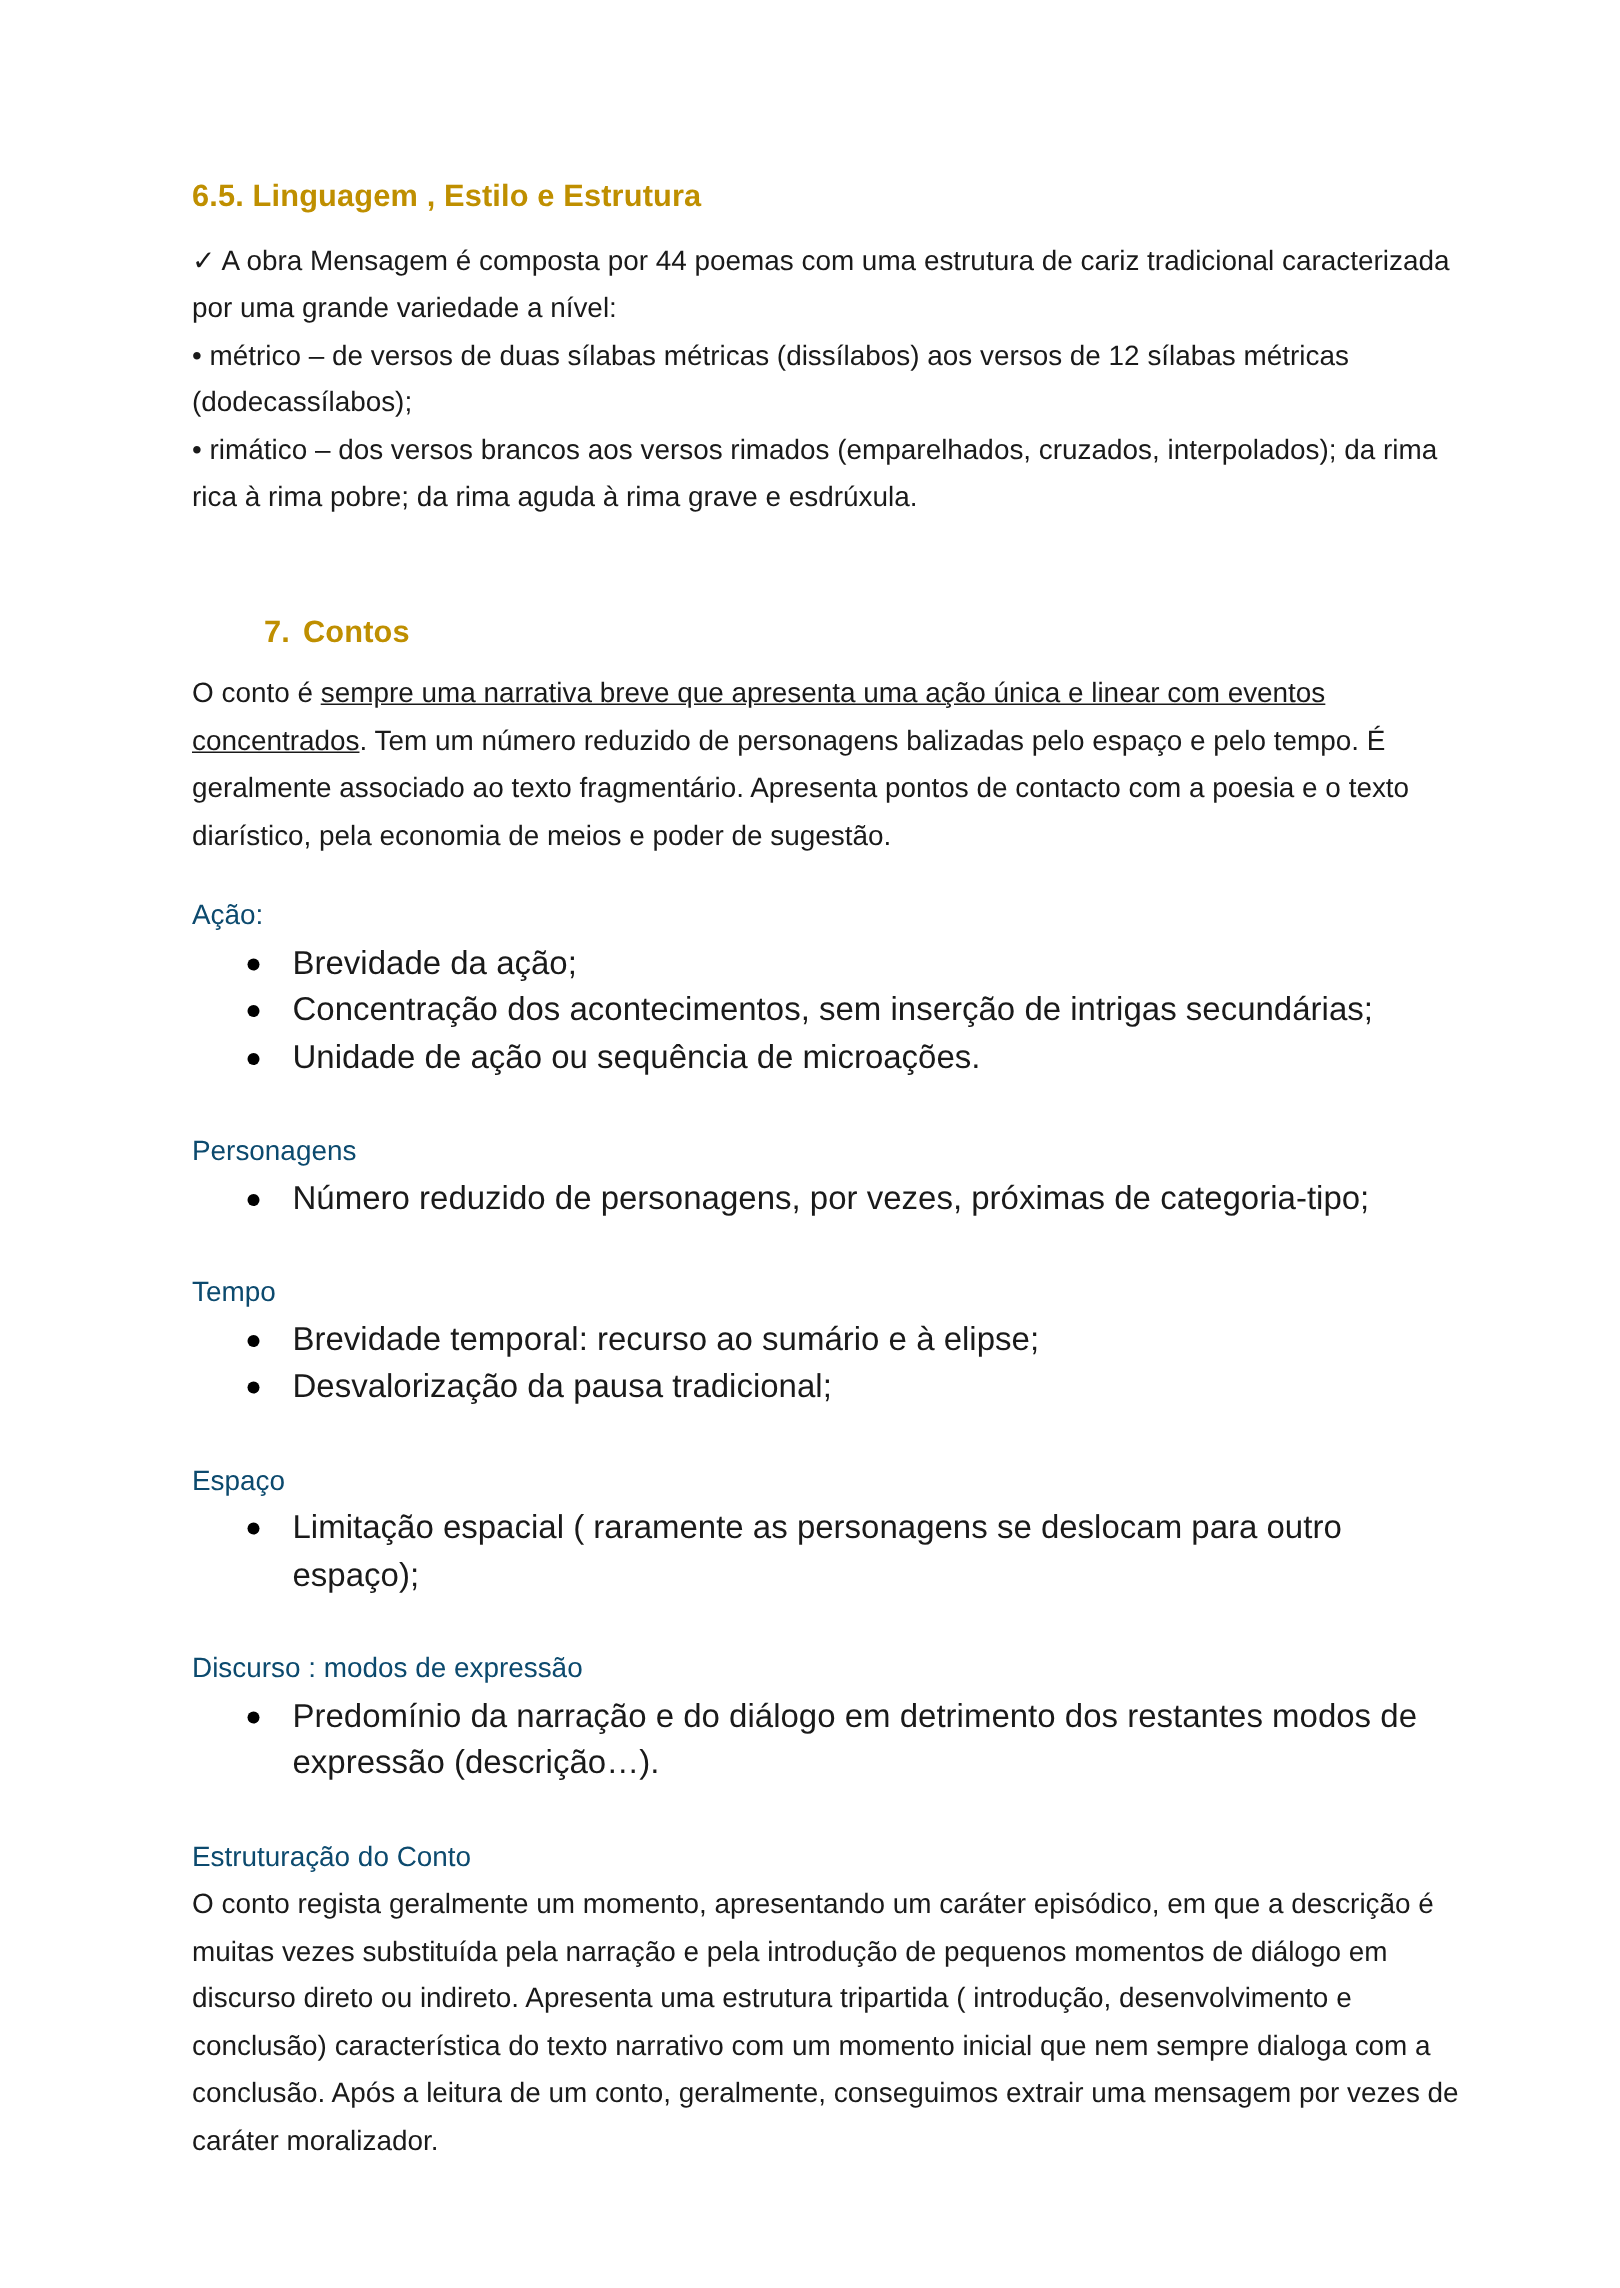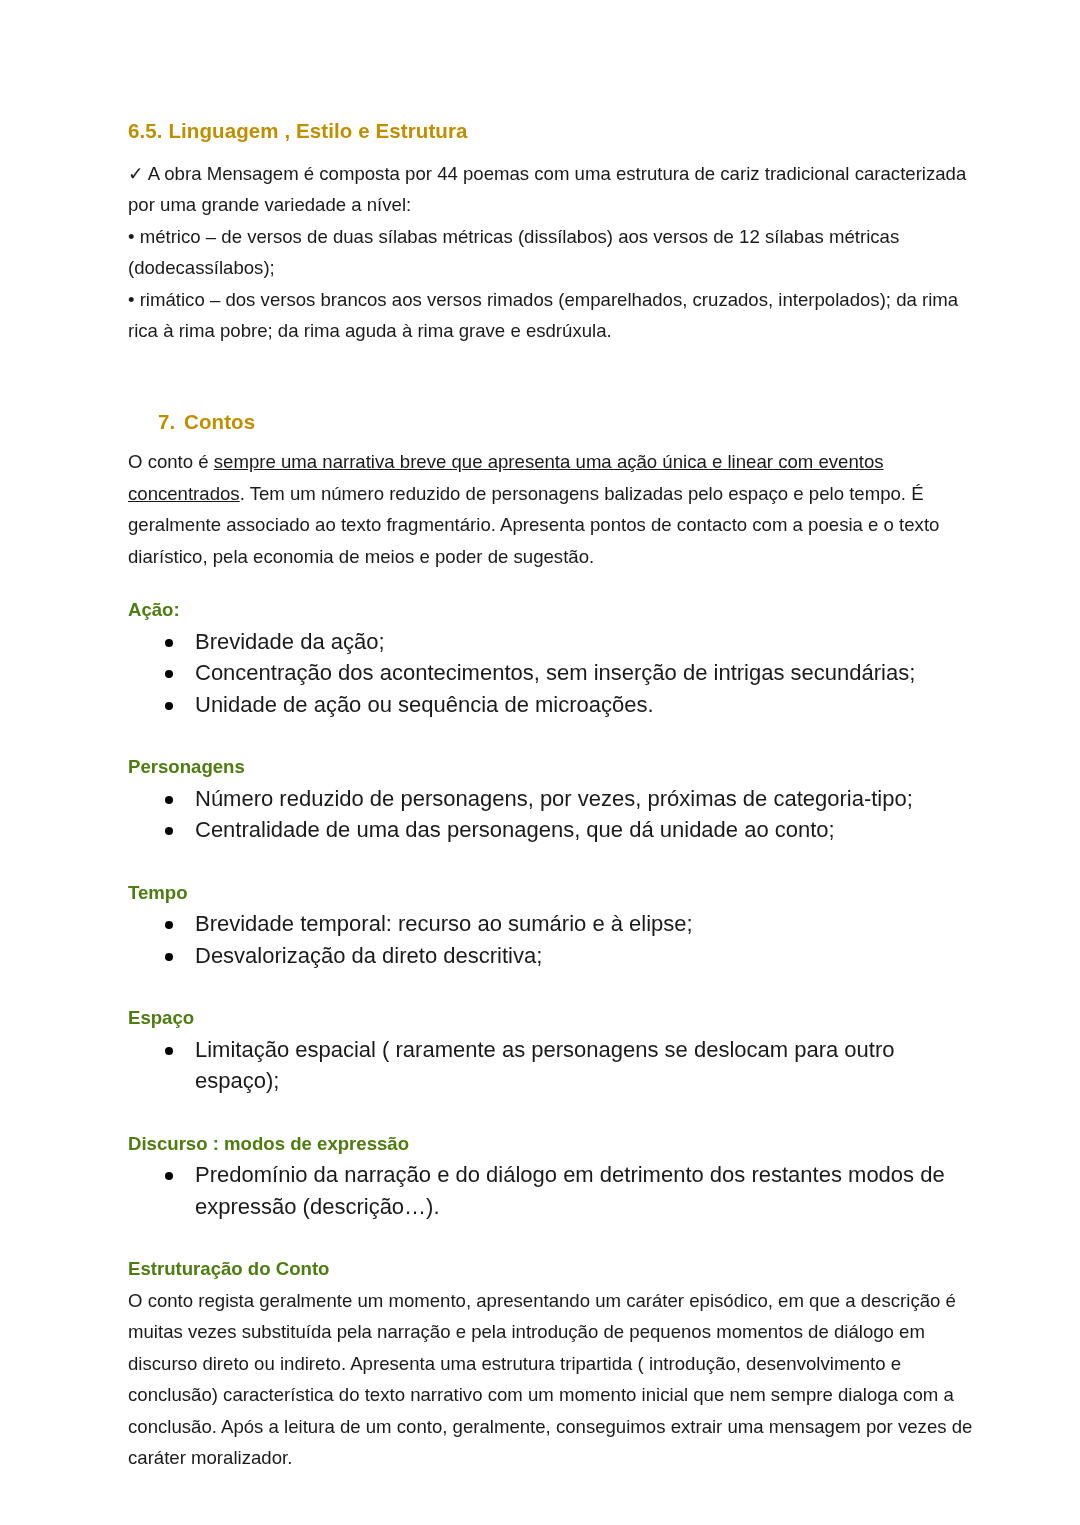--- a/index.html
+++ b/index.html
@@ -29,21 +29,21 @@
   
   .section-heading {
     font-size: 20.5px;
     font-weight: bold;
     color: #bf8f00;
     line-height: 1.25;
     margin: 0 0 14px 0;
     letter-spacing: 0.1px;
   }
   .section-heading.numbered {
-    margin-left: 30px;
+    margin-left: 48px;
     margin-bottom: 12px;
   }
   .section-heading .num {
     display: inline-block;
     min-width: 26px;
   }
 
   
   .para {
     font-size: 18.6px;
@@ -55,23 +55,23 @@
   .para + .para { margin-top: 0; }
 
   .u { text-decoration: underline; }
 
   .lead-space { white-space: pre; }
 
   
   .subhead {
     font-size: 18.6px;
     line-height: 31.5px;
-    font-weight: bold;
+    font-weight: normal;
     margin: 0;
-    color: #4d7c0f;
+    color: #0c4a6e;
   }
 
   
   ul.dot-list {
     list-style: none;
     margin: 0;
     padding: 0;
   }
   ul.dot-list > li {
     position: relative;
@@ -124,29 +124,28 @@
     <li>Brevidade da ação;</li>
     <li>Concentração dos acontecimentos, sem inserção de intrigas secundárias;</li>
     <li>Unidade de ação ou sequência de microações.</li>
   </ul>
 
   <div class="gap-lg"></div>
 
   <p class="subhead">Personagens</p>
   <ul class="dot-list">
     <li>Número reduzido de personagens, por vezes, próximas de categoria-tipo;</li>
-    <li>Centralidade de uma das personagens, que dá unidade ao conto;</li>
   </ul>
 
   <div class="gap-lg"></div>
 
   <p class="subhead">Tempo</p>
   <ul class="dot-list">
     <li>Brevidade temporal: recurso ao sumário e à elipse;</li>
-    <li>Desvalorização da direto descritiva;</li>
+    <li>Desvalorização da pausa tradicional;</li>
   </ul>
 
   <div class="gap-lg"></div>
 
   <p class="subhead">Espaço</p>
   <ul class="dot-list">
     <li>Limitação espacial ( raramente as personagens se deslocam para outro espaço);</li>
   </ul>
 
   <div class="gap-lg"></div>

